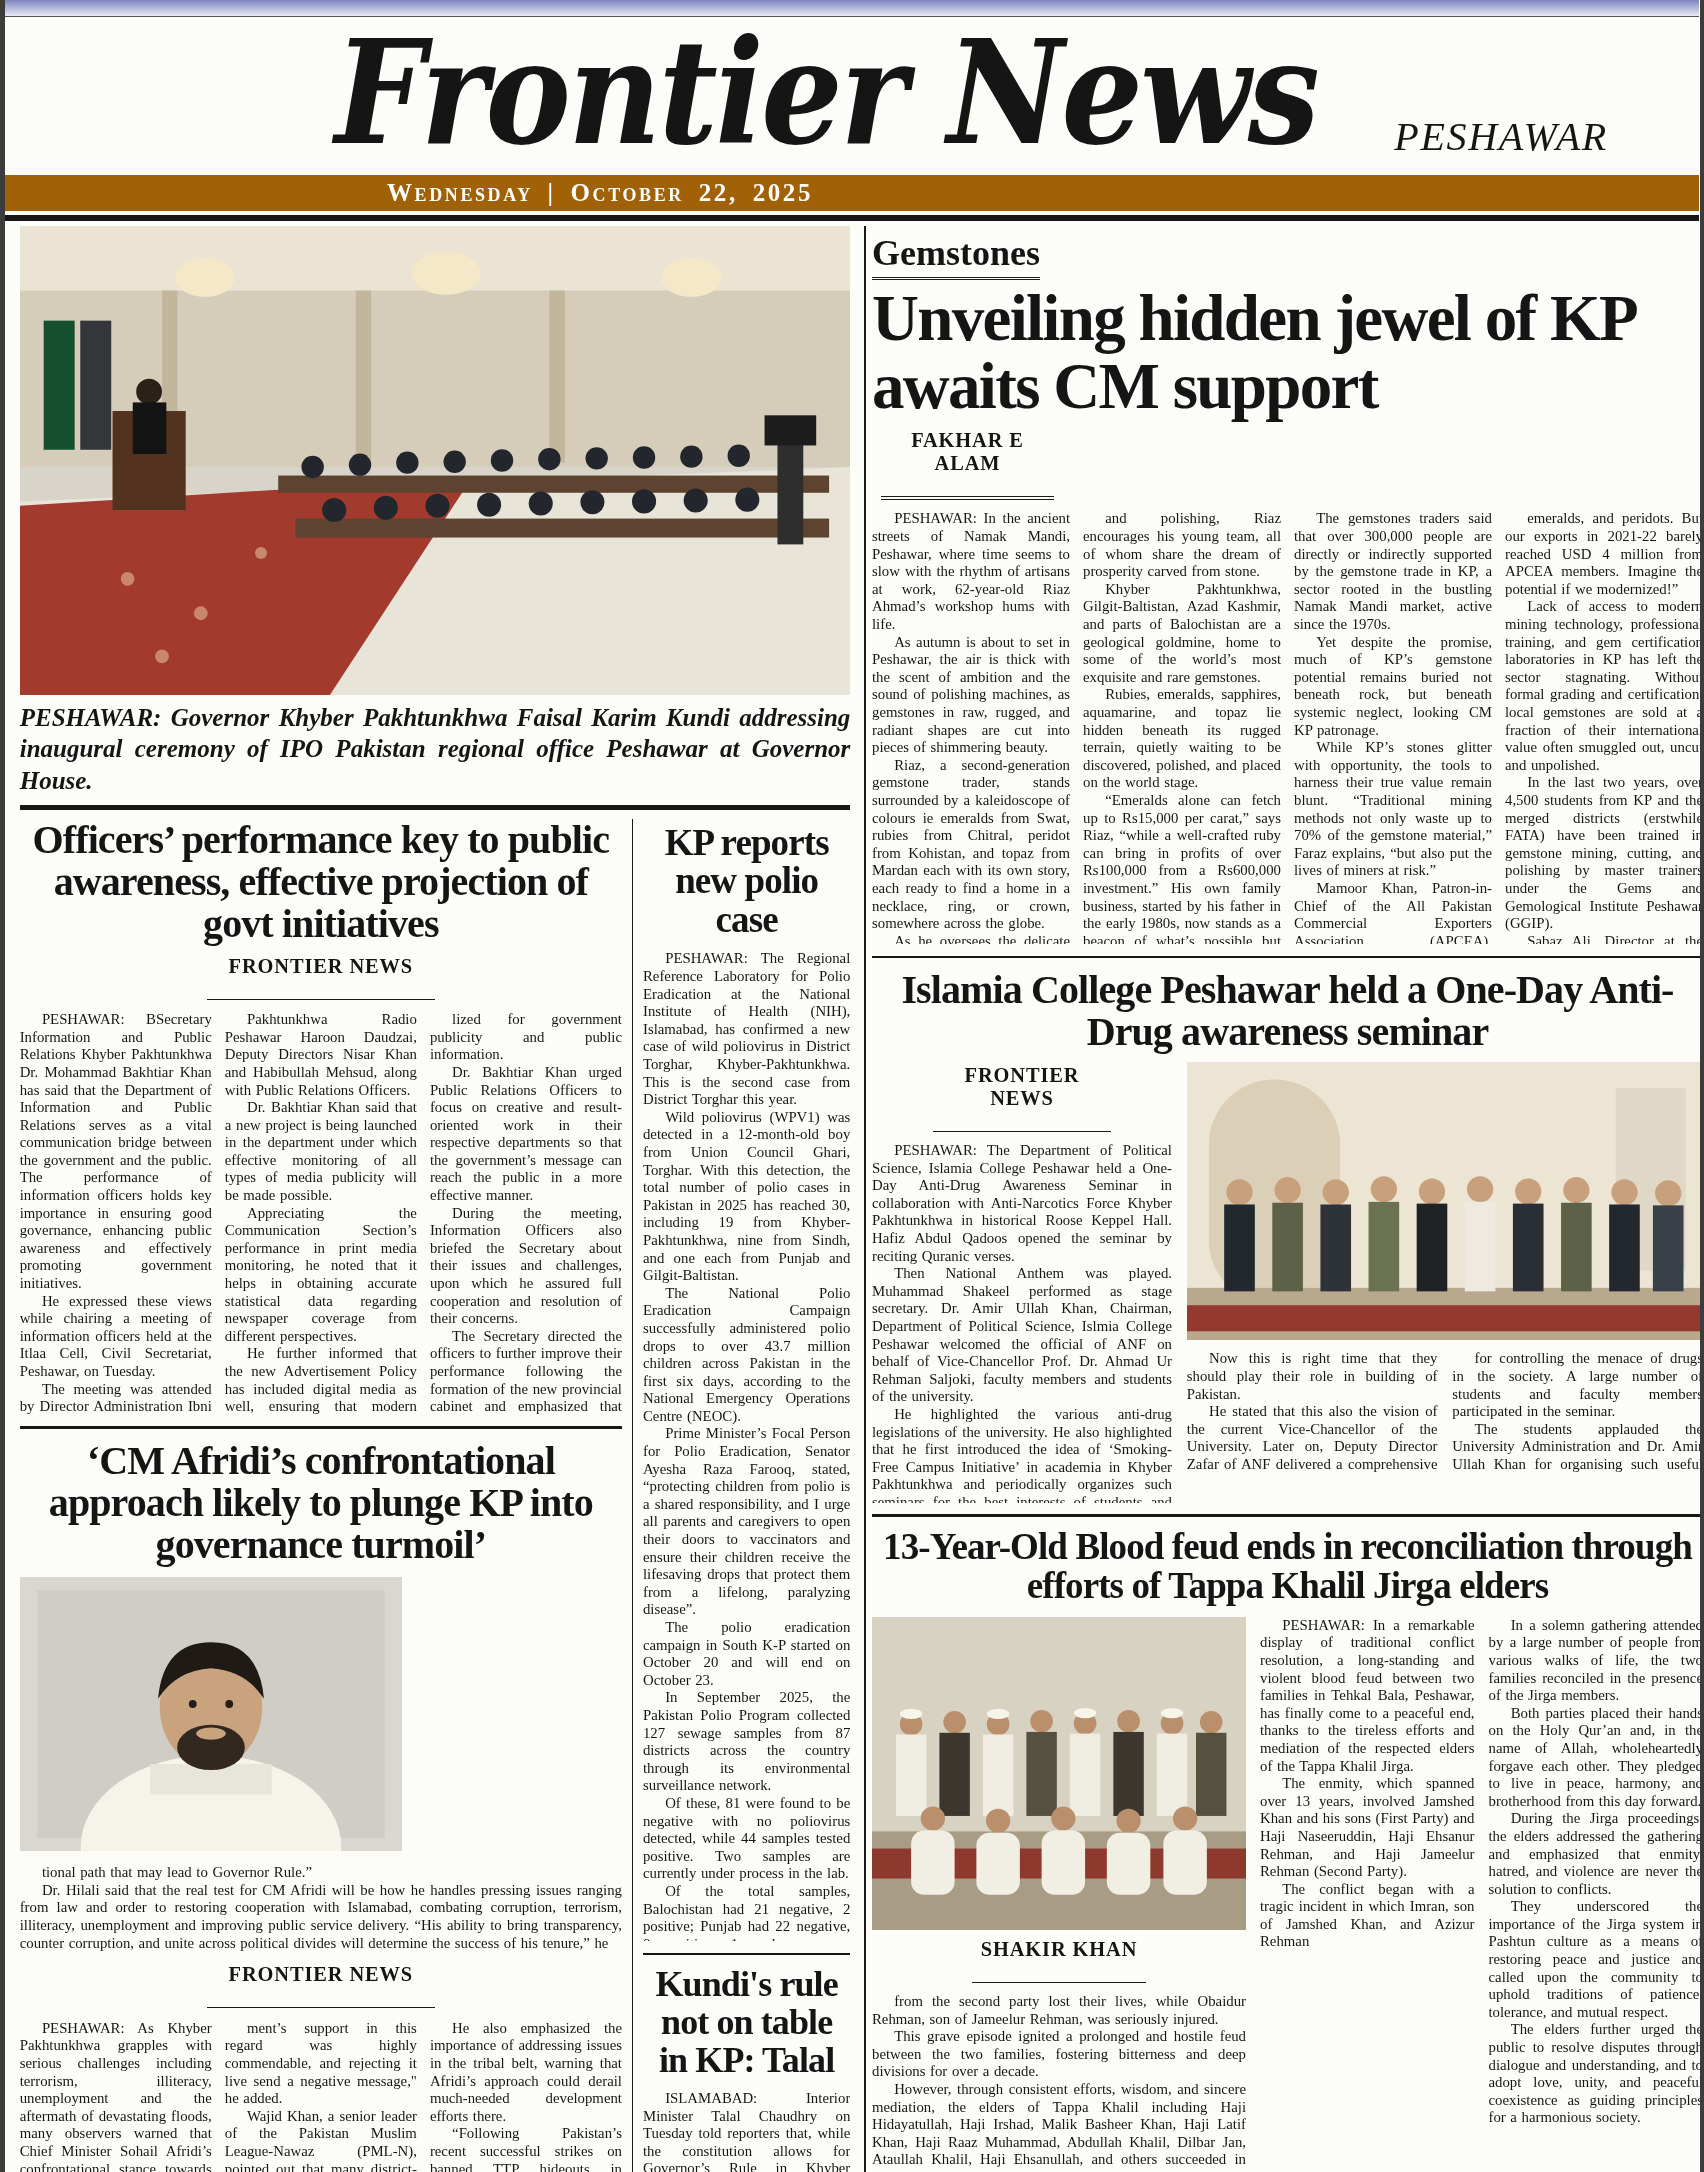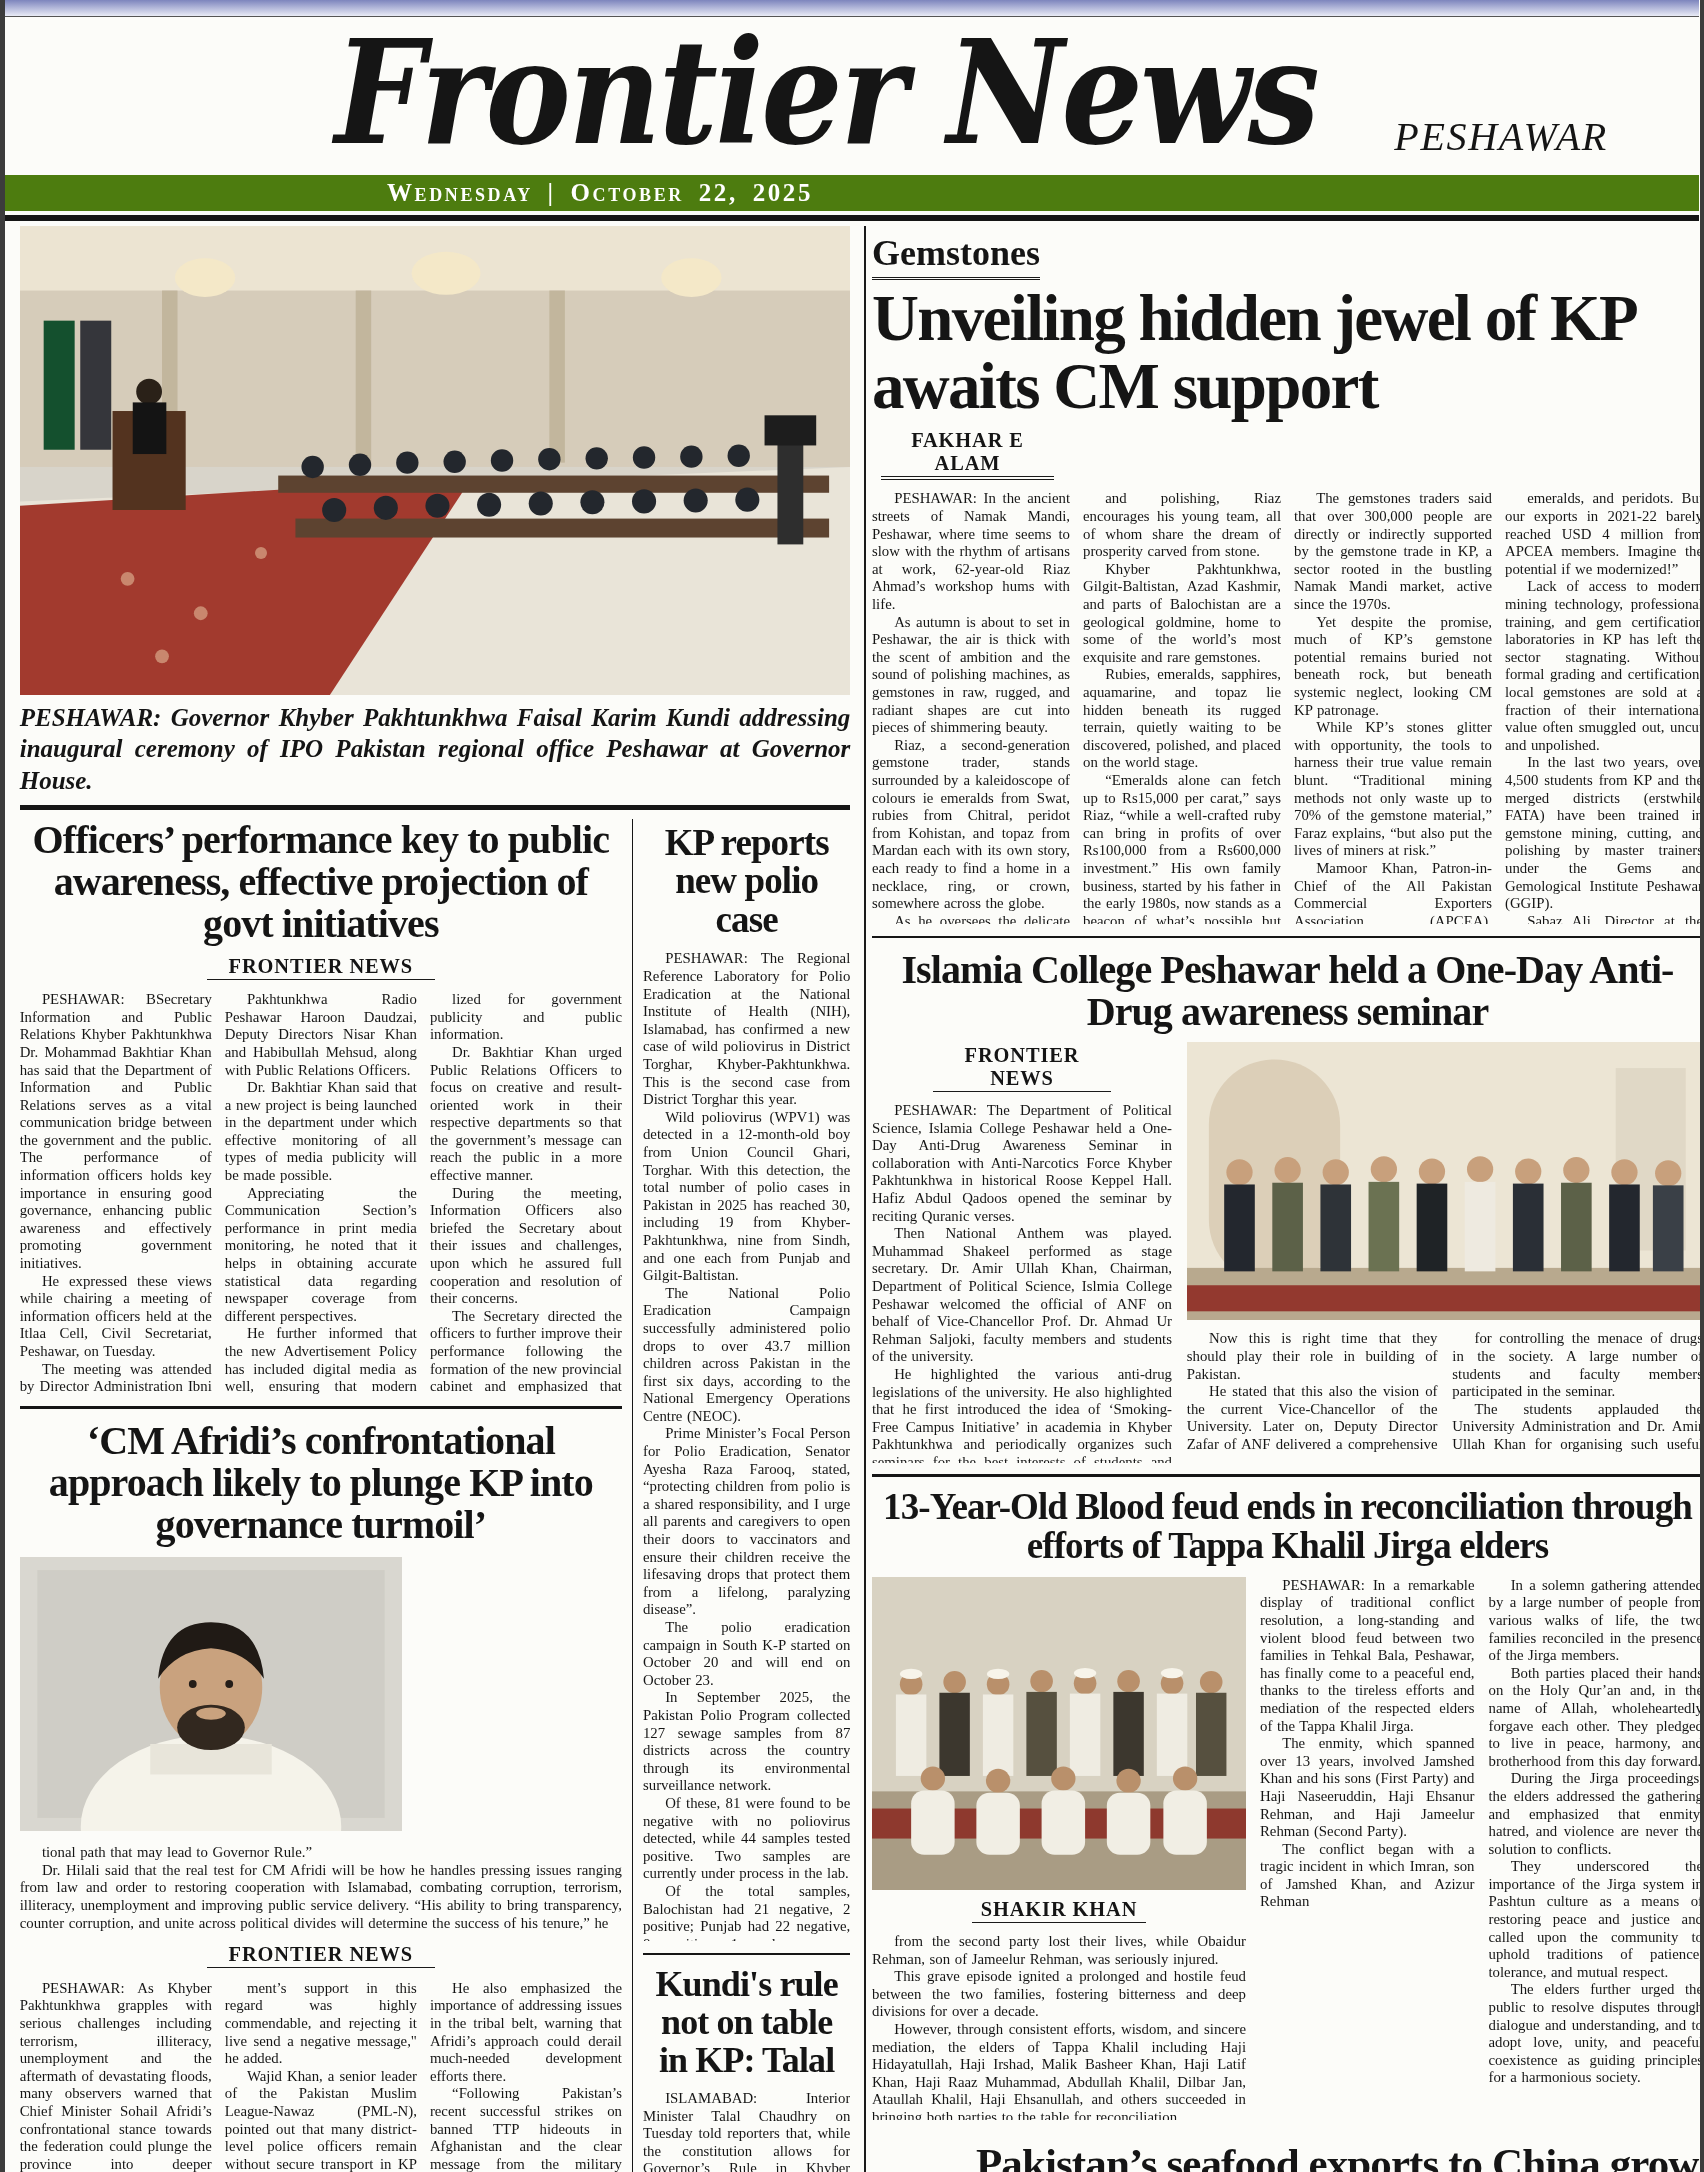--- a/index.html
+++ b/index.html
@@ -6,35 +6,35 @@
   .page{position:relative;width:1705px;height:2807px;background:#fcfcf9;color:#151515;
         font-family:"Liberation Serif","DejaVu Serif",serif;overflow:hidden;
         border-left:5.2px solid #3c3c3c;border-right:5.2px solid #3c3c3c;box-sizing:border-box;}
   .abs{position:absolute;box-sizing:border-box;}
   
   .topbar{left:0;top:0;width:1694px;height:17.4px;background:linear-gradient(#7d85bd,#e9ebf6);border-bottom:1.3px solid #555;}
   .masthead{left:0;top:18px;width:1694px;height:155px;text-align:center;}
   .mast-title{display:inline-block;font-family:"DejaVu Serif","Liberation Serif",serif;font-style:italic;font-weight:bold;
       font-size:128px;line-height:1.05;letter-spacing:-2.6px;transform:scale(1,1.12);transform-origin:top center;margin-right:52px;}
   .mast-city{position:absolute;right:91px;top:95px;font-style:italic;font-weight:normal;font-size:40px;letter-spacing:1.7px;text-transform:uppercase;}
-  .datebar{left:0;top:175px;width:1694px;height:36px;background:#4d7c0f;color:#fff;
+  .datebar{left:0;top:175px;width:1694px;height:36px;background:#a16207;color:#fff;
       font-variant:small-caps;font-weight:bold;font-size:25px;line-height:36px;letter-spacing:2.6px;word-spacing:6px;padding-left:382px;}
   .toprule{left:0;top:215px;width:1694px;height:6px;background:#161616;}
   .vdivider{left:859px;top:226px;width:1.7px;height:2525px;background:#1a1a1a;}
   
   .leftsec{left:6px;top:226px;width:848px;height:2525px;padding:0 8.7px;overflow:hidden;}
   .rightsec{left:867px;top:226px;width:831px;height:2525px;overflow:hidden;}
   .photo{position:relative;overflow:hidden;background:#d8d4ca;}
   .photo svg{display:block;width:100%;height:100%;}
   .caption{font-style:italic;font-weight:bold;font-size:25px;line-height:1.25;margin-top:7px;text-align:justify;}
   .hrule{height:4.3px;background:#161616;margin:9.6px 0;}
   .thinrule{height:2.2px;background:#161616;margin:11.3px 0;}
   .headline{font-weight:bold;text-align:center;line-height:1.05;letter-spacing:-0.9px;margin:0;}
   .byline{text-align:center;font-weight:bold;font-size:20.4px;letter-spacing:0.9px;border-bottom:1.7px solid #1a1a1a;
-      padding-bottom:1px;margin:7.8px 30px 10.4px;}
+      padding-bottom:21px;margin:7.8px 30px 10.4px;}
   .byline.dbl{border-bottom:4.3px double #1a1a1a;}
   .cols{display:flex;gap:13px;}
   .col{flex:1;min-width:0;overflow:hidden;}
   .coltext p{margin:0;text-indent:1.5em;text-align:justify;font-size:14.8px;line-height:1.19;word-spacing:0.9px;}
   .mainrow{display:flex;margin-top:2.6px;}
   .leftsub{width:610px;}
   .rightsub{width:210px;margin-left:10.4px;border-left:1.3px solid #161616;padding-left:9.6px;}
   .kicker{font-weight:bold;font-size:36px;display:inline-block;border-bottom:3.5px double #1a1a1a;
       padding-bottom:2.6px;margin:6px 0 4.3px;}
   .minirow{display:flex;gap:14.8px;margin-top:10.4px;}

